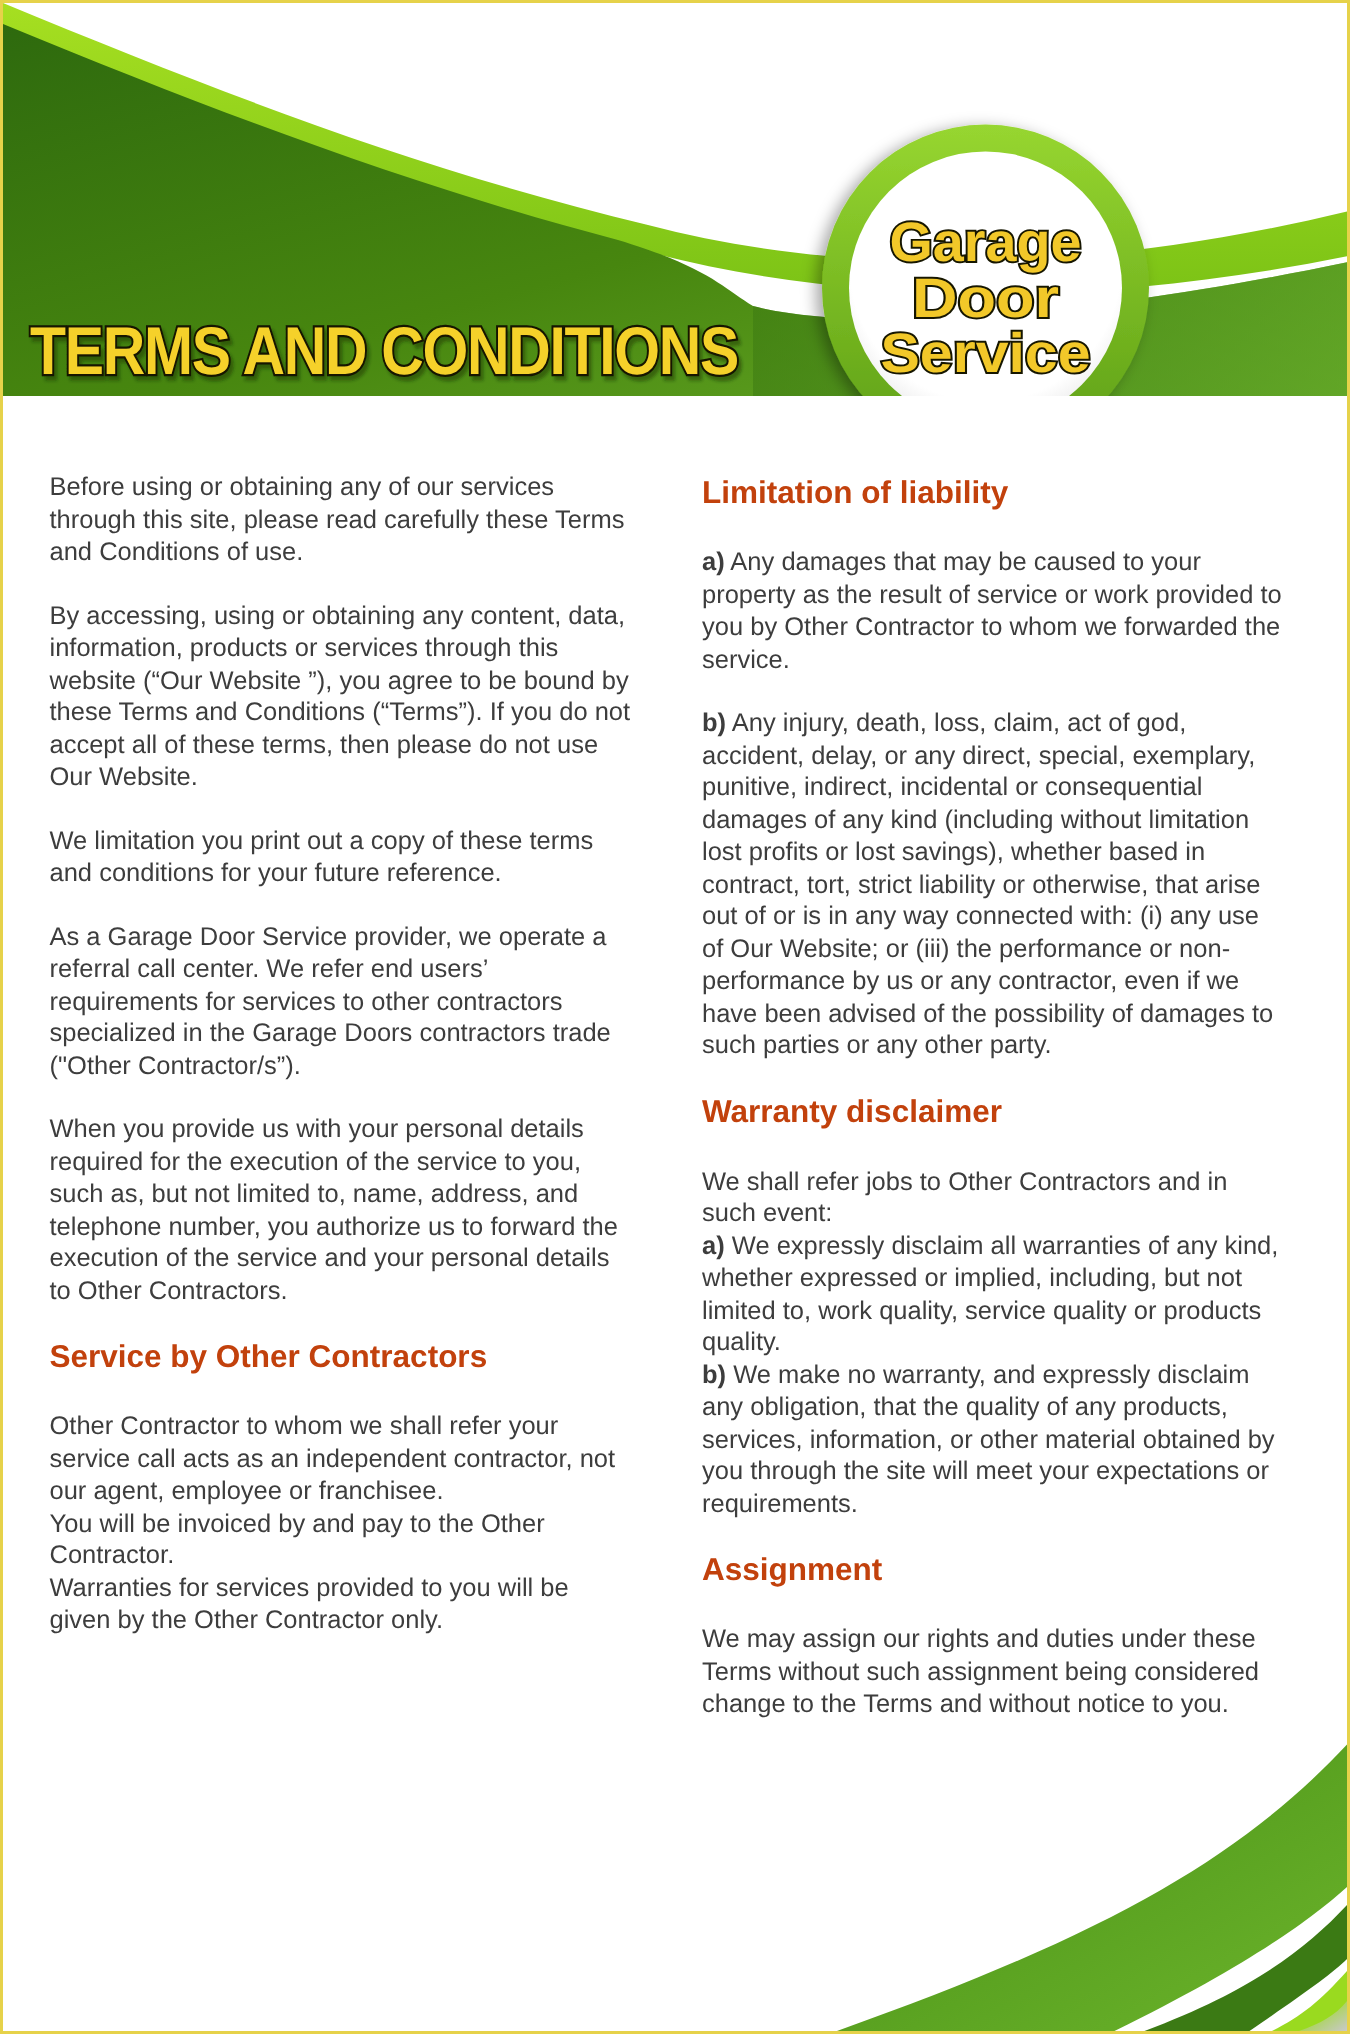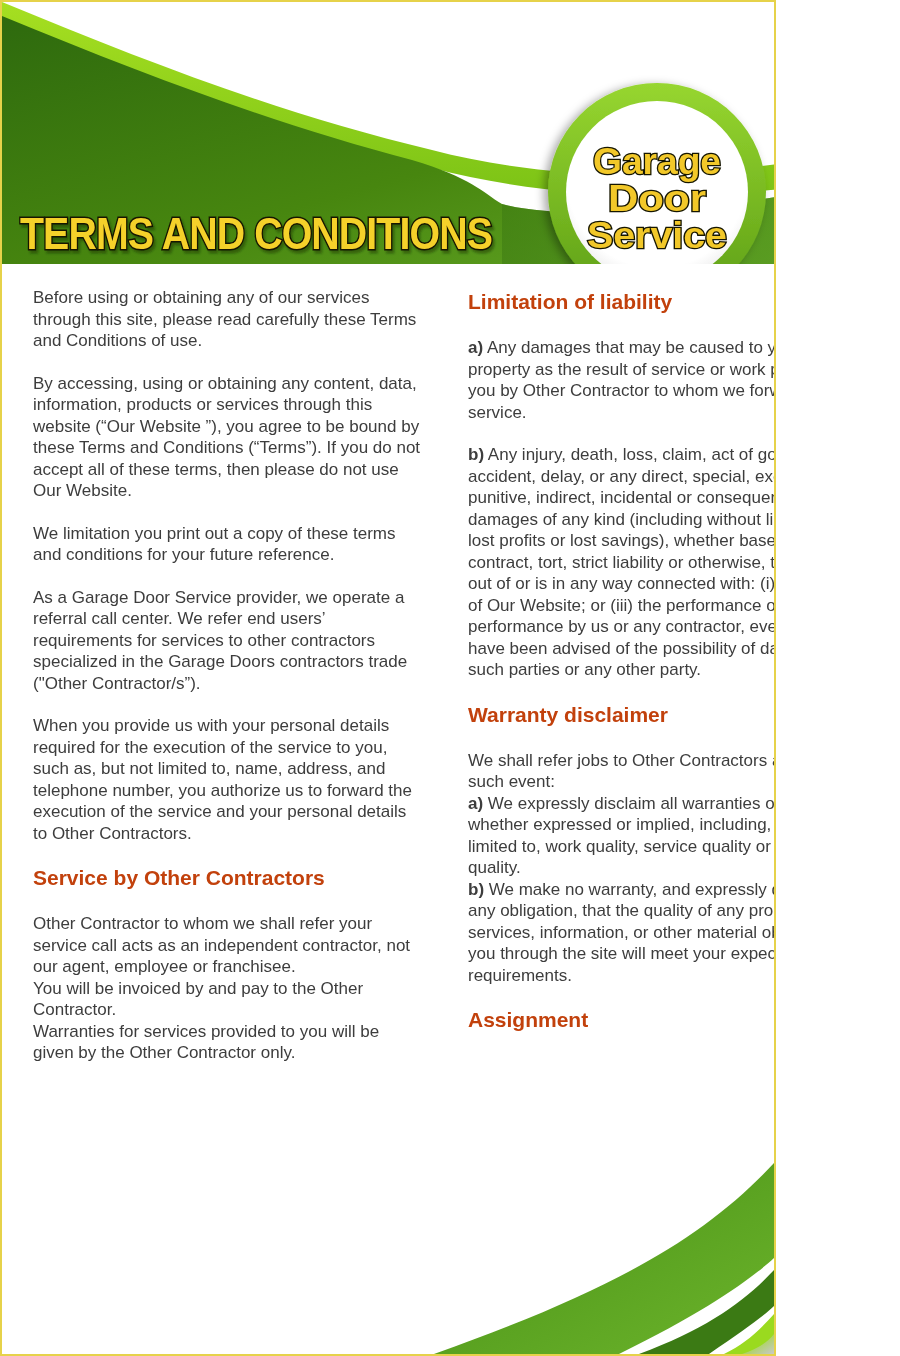--- a/index.html
+++ b/index.html
@@ -1,24 +1,24 @@
 <!DOCTYPE html>
 <html><head>
 <meta charset="utf-8">
 <style>
   html,body{margin:0;padding:0;background:#fff;}
   .page{
-    position:relative;width:776px;height:1356px;box-sizing:border-box;
+    position:relative;width:900px;height:1356px;box-sizing:border-box;
     background:#ffffff;border:2px solid #e6d24a;overflow:hidden;
     font-family:"Liberation Sans",sans-serif;
   }
   .header-svg{position:absolute;top:0;left:0;display:block;}
   .corner-svg{position:absolute;right:0;bottom:0;display:block;}
   .content{
-    position:absolute;top:285px;left:31px;width:824px;
+    position:absolute;top:312px;left:31px;width:824px;
     display:flex;gap:46px;
     color:#3d3d3d;font-size:17px;line-height:21.5px;
   }
   .col{flex:1;min-width:0;}
   .col p{margin:0 0 21px 0;}
   .col h2{
     color:#c2410c;font-size:21px;line-height:26px;font-weight:700;
     margin:2px 0 22px 0;letter-spacing:0;
   }
   .col strong{font-weight:700;}
@@ -89,20 +89,21 @@
         <h2>Service by Other Contractors</h2>
         <p>Other Contractor to whom we shall refer your service call acts as an independent contractor, not our agent, employee or franchisee.<br>You will be invoiced by and pay to the Other Contractor.<br>Warranties for services provided to you will be given by the Other Contractor only.</p>
       </div>
     <div class="col">
         <h2>Limitation of liability</h2>
         <p><strong>a)</strong> Any damages that may be caused to your property as the result of service or work provided to you by Other Contractor to whom we forwarded the service.</p>
         <p><strong>b)</strong> Any injury, death, loss, claim, act of god, accident, delay, or any direct, special, exemplary, punitive, indirect, incidental or consequential damages of any kind (including without limitation lost profits or lost savings), whether based in contract, tort, strict liability or otherwise, that arise out of or is in any way connected with: (i) any use of Our Website; or (iii) the performance or non-performance by us or any contractor, even if we have been advised of the possibility of damages to such parties or any other party.</p>
         <h2>Warranty disclaimer</h2>
         <p>We shall refer jobs to Other Contractors and in such event:<br><strong>a)</strong> We expressly disclaim all warranties of any kind, whether expressed or implied, including, but not limited to, work quality, service quality or products quality.<br><strong>b)</strong> We make no warranty, and expressly disclaim any obligation, that the quality of any products, services, information, or other material obtained by you through the site will meet your expectations or requirements.</p>
         <h2>Assignment</h2>
+        <p>We may assign our rights and duties under these Terms without such assignment being considered change to the Terms and without notice to you.</p>
       </div>
   </div>
 
   <svg class="corner-svg" width="360" height="256" viewBox="0 0 360 256">
     <defs>
       <linearGradient id="cBand1" x1="0" y1="0" x2="1" y2="1">
         <stop offset="0" stop-color="#478f16"></stop>
         <stop offset="1" stop-color="#6cb42b"></stop>
       </linearGradient>
       <linearGradient id="cGray" x1="1" y1="1" x2="0.2" y2="0.2">

